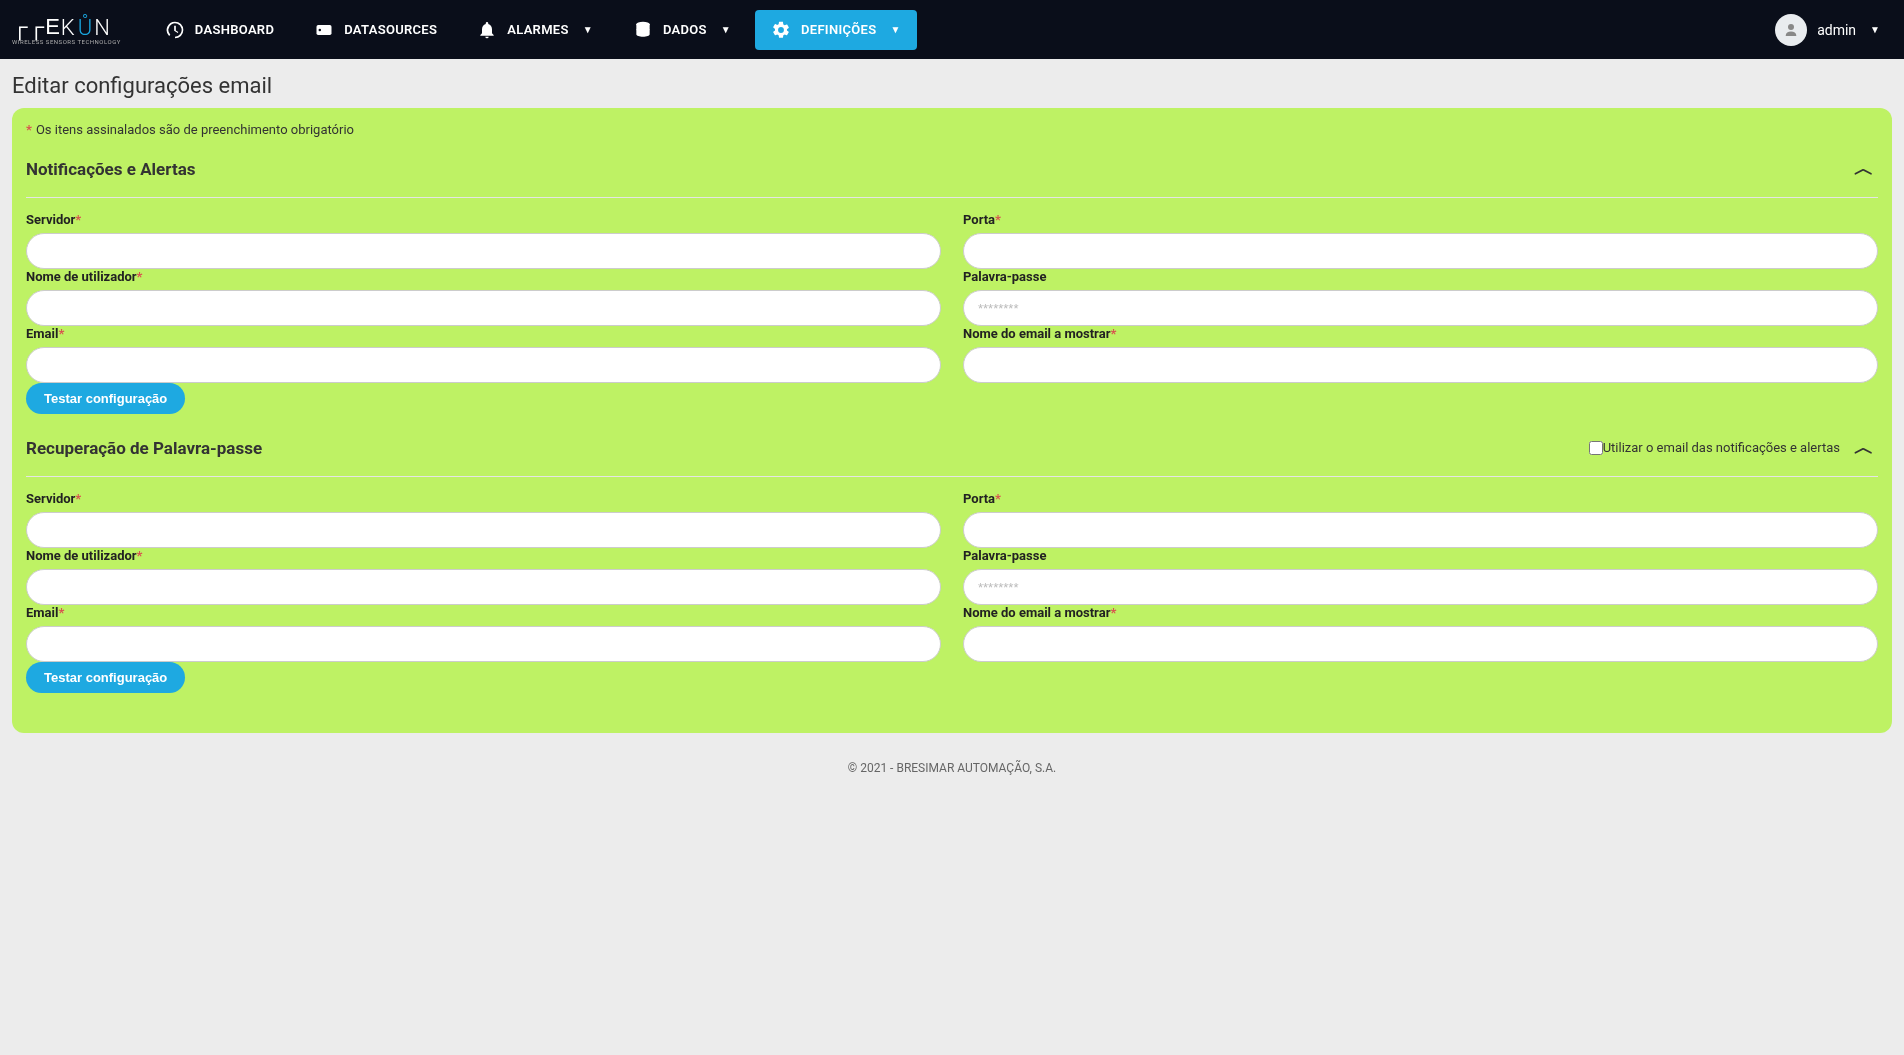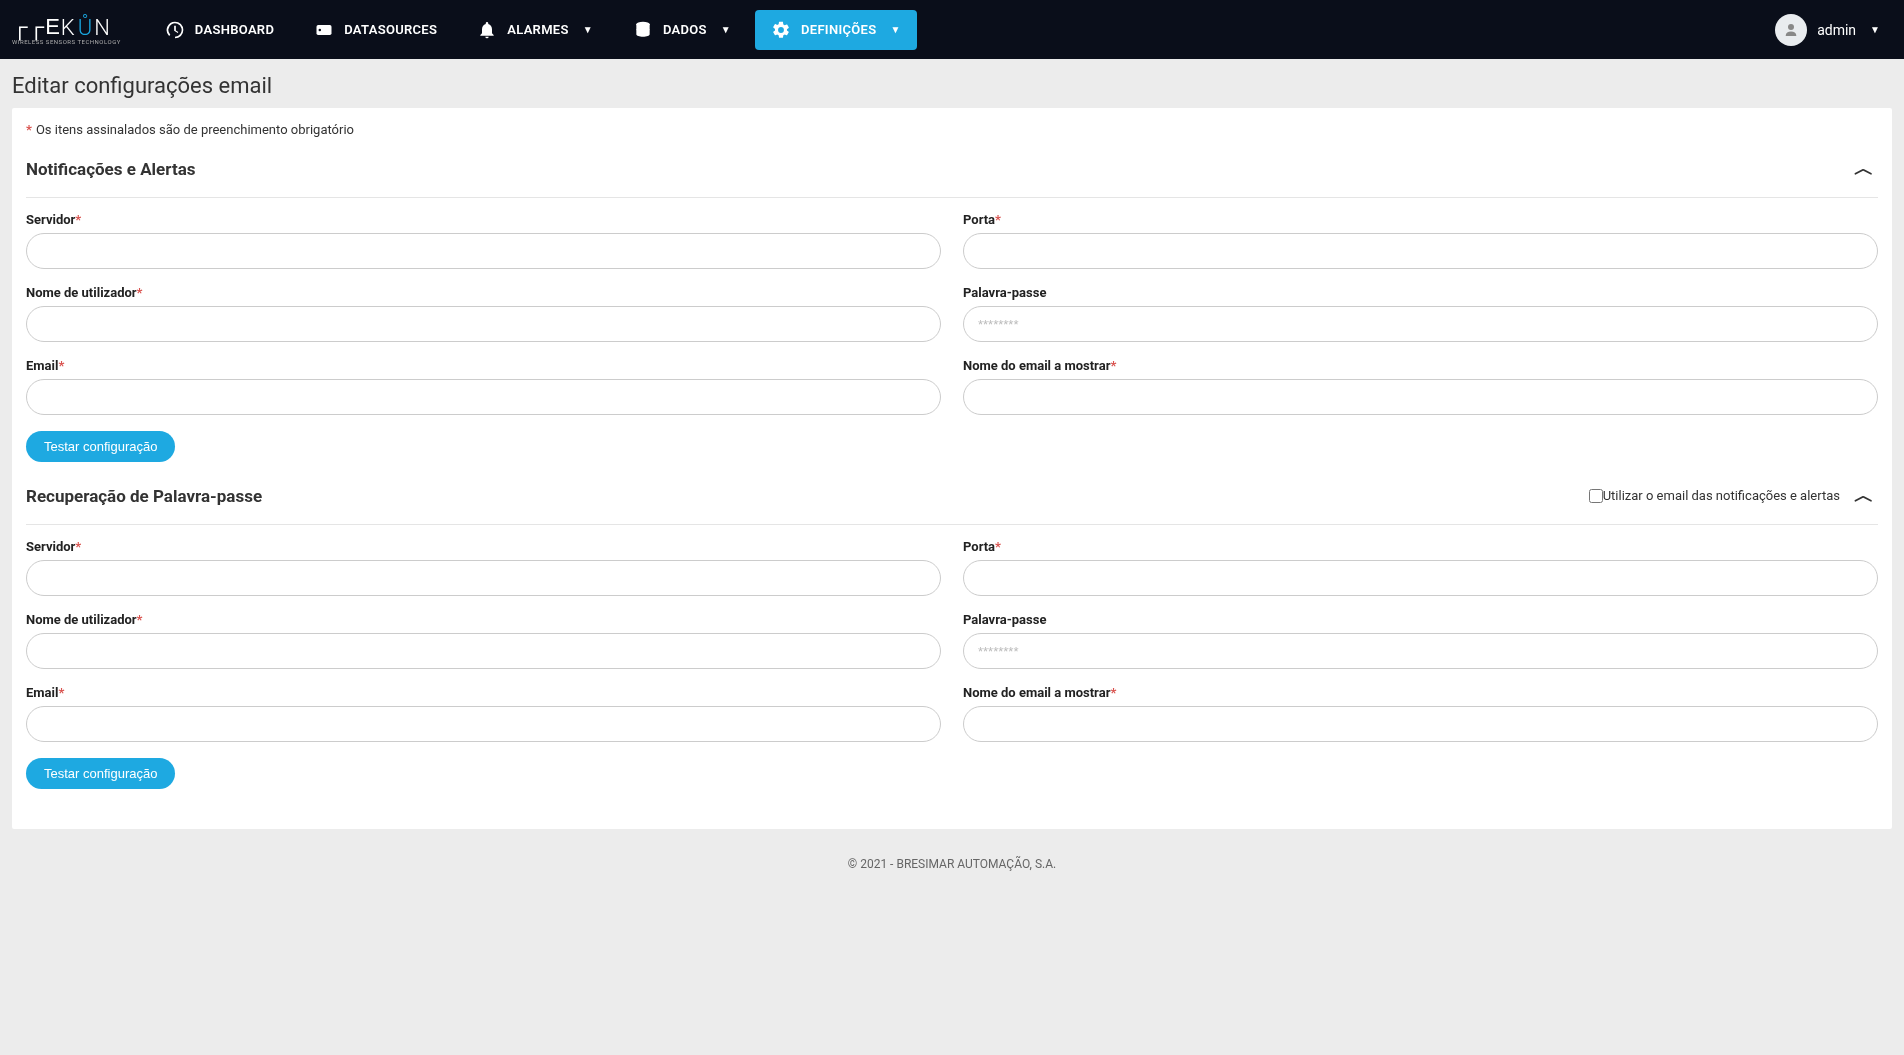--- a/index.html
+++ b/index.html
@@ -14,39 +14,39 @@
     .nav-items { display: flex; align-items: center; gap: 8px; flex: 1; }
     .nav-item { display: flex; align-items: center; gap: 10px; padding: 10px 16px; color: #fff; font-size: 13px; font-weight: 600; cursor: pointer; border-radius: 4px; text-transform: uppercase; letter-spacing: 0.3px; }
     .nav-item.active { background: #1ea9e1; }
     .nav-icon { width: 20px; height: 20px; display: inline-flex; align-items: center; justify-content: center; }
     .nav-caret { margin-left: 4px; font-size: 10px; }
     .user-area { display: flex; align-items: center; gap: 10px; color: #fff; cursor: pointer; padding-right: 12px; justify-content: center; }
     .avatar { width: 32px; height: 32px; border-radius: 50%; background: #e9ecef; display: flex; align-items: center; justify-content: center; color: #888; }
     
     
     .page-title { font-size: 22px; font-weight: 400; color: #333; padding: 14px 12px 10px; }
-    .card { background: #ffffff; margin: 0 12px 12px; border-radius: 2px; padding: 14px 14px 20px; }
+    .card { background: #bef264; margin: 0 12px 12px; border-radius: 12px; padding: 14px 14px 20px; }
     .required-note { margin-bottom: 18px; font-size: 13px; }
     .required-note .asterisk { color: #d9534f; font-weight: bold; margin-right: 4px; }
     
     .section { margin-bottom: 20px; }
     .section-header { display: flex; align-items: center; justify-content: space-between; padding-bottom: 14px; border-bottom: 1px solid transparent; cursor: pointer; }
     .section-title { font-size: 17px; font-weight: 700; color: #333; }
     .section-options { display: flex; align-items: center; gap: 10px; }
     .chevron-icon { font-size: 20px; font-weight: bold; cursor: pointer; padding: 0 4px; }
     .section-body { padding-top: 14px; border-top: 1px solid #e5e5e5; }
     
-    .form-row { display: flex; gap: 22px; margin-bottom: 16px; }
+    .form-row { display: flex; gap: 22px; margin-bottom: 0; }
     .form-group { flex: 1; }
     .form-label { display: block; font-size: 13px; font-weight: 700; margin-bottom: 6px; color: #222; }
     .form-label .req { color: #d9534f; }
     .form-control { width: 100%; height: 36px; border: 1px solid #ccc; border-radius: 18px; padding: 0 14px; font-size: 13px; outline: none; }
     .form-control::placeholder { color: #bbb; }
     
-    .btn { display: inline-block; border: none; border-radius: 18px; padding: 8px 18px; font-size: 13px; cursor: pointer; font-weight: 400; }
+    .btn { display: inline-block; border: none; border-radius: 18px; padding: 8px 18px; font-size: 13px; cursor: pointer; font-weight: 700; }
     .btn-primary { background: #1ea9e1; color: #fff; }
     .btn-secondary { background: #adb5bd; color: #fff; }
     
     .checkbox-wrap { display: flex; align-items: center; gap: 0; font-size: 13px; }
     .checkbox-wrap input { width: 14px; height: 14px; }
     
     .footer-actions { display: flex; justify-content: space-between; align-items: center; padding-top: 18px; }
     
     .page-footer { text-align: center; padding: 16px 0; font-size: 12px; color: #666; }
   </style>

